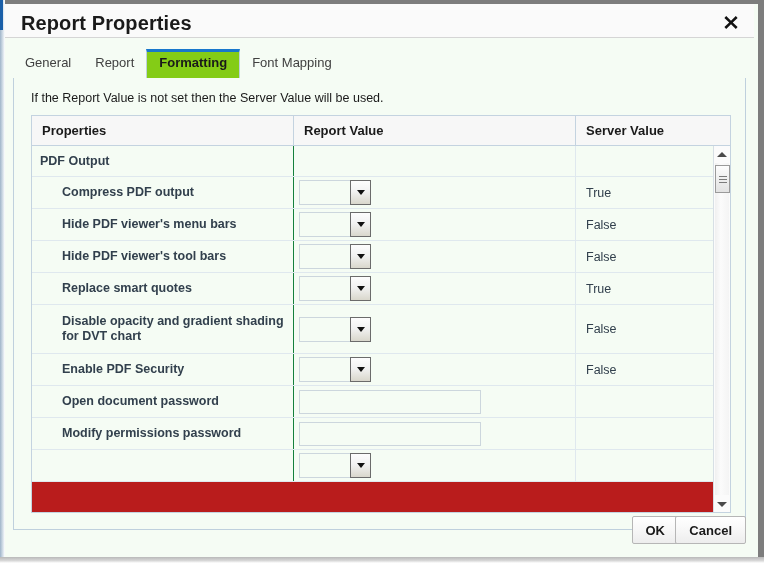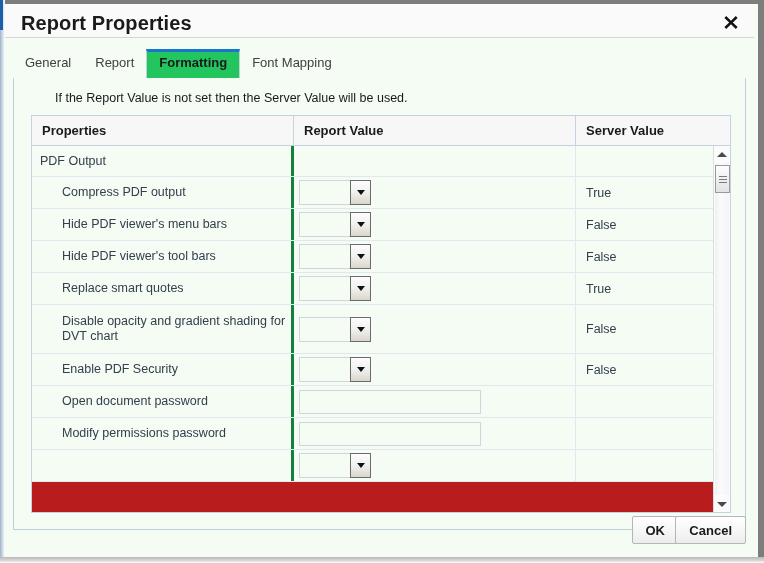--- a/index.html
+++ b/index.html
@@ -123,21 +123,21 @@
     color: #404040;
     cursor: pointer;
     background: transparent;
     box-sizing: border-box;
     line-height: 16px;
     white-space: nowrap;
   }
   .tab.active {
     color: #1a1a1a;
     font-weight: bold;
-    background: #22c55e;
+    background: #84cc16;
     border-left: 1px solid #bfd0dd;
     border-right: 1px solid #bfd0dd;
     border-top: 3px solid #1877cc;
     padding-top: 3px;
     margin-bottom: -1px;
     padding-bottom: 8px;
   }
 
   
   .panel {
@@ -150,21 +150,20 @@
     border-top: none;
     background: #f5fcf4;
     box-sizing: border-box;
   }
   .hint {
     position: absolute;
     left: 17px;
     top: 13px;
     font-size: 12.5px;
     color: #1a1a1a;
-    margin-left: 24px;
   }
 
   
   .table-wrap {
     position: absolute;
     left: 17px;
     top: 37px;
     width: 700px;
     height: 398px;
     border: 1px solid #c4d3e0;
@@ -205,21 +204,21 @@
     min-height: 32px;
   }
   .cell {
     box-sizing: border-box;
     font-size: 12.5px;
     color: #32404d;
     align-self: stretch;
     display: flex;
     align-items: center;
   }
-  .cell.c1 { width: 262px; border-right: 3px solid #15803d; padding-left: 8px; }
+  .cell.c1 { width: 262px; border-right: 1px solid #15803d; padding-left: 8px; font-weight: bold; }
   .cell.c2 { width: 282px; border-right: 1px solid #dfe8ee; padding-left: 5px; }
   .cell.c3 { width: 138px; padding-left: 10px; }
 
   .cell.c1.group { padding-left: 8px; }
   .cell.c1.child { padding-left: 30px; }
   .label-txt { line-height: 15px; }
 
   
   .dropdown {
     width: 72px;

